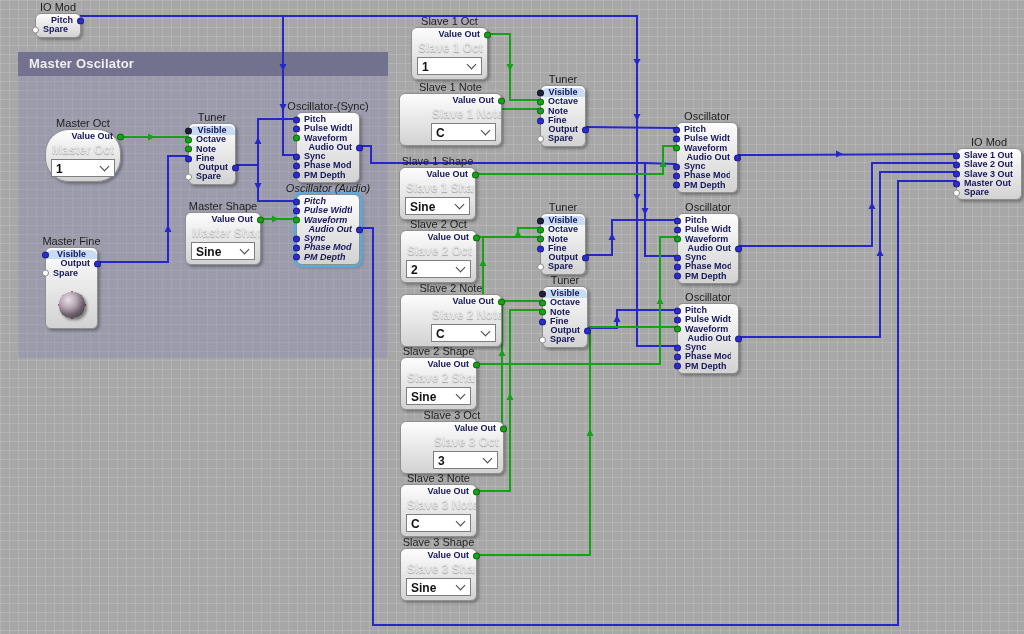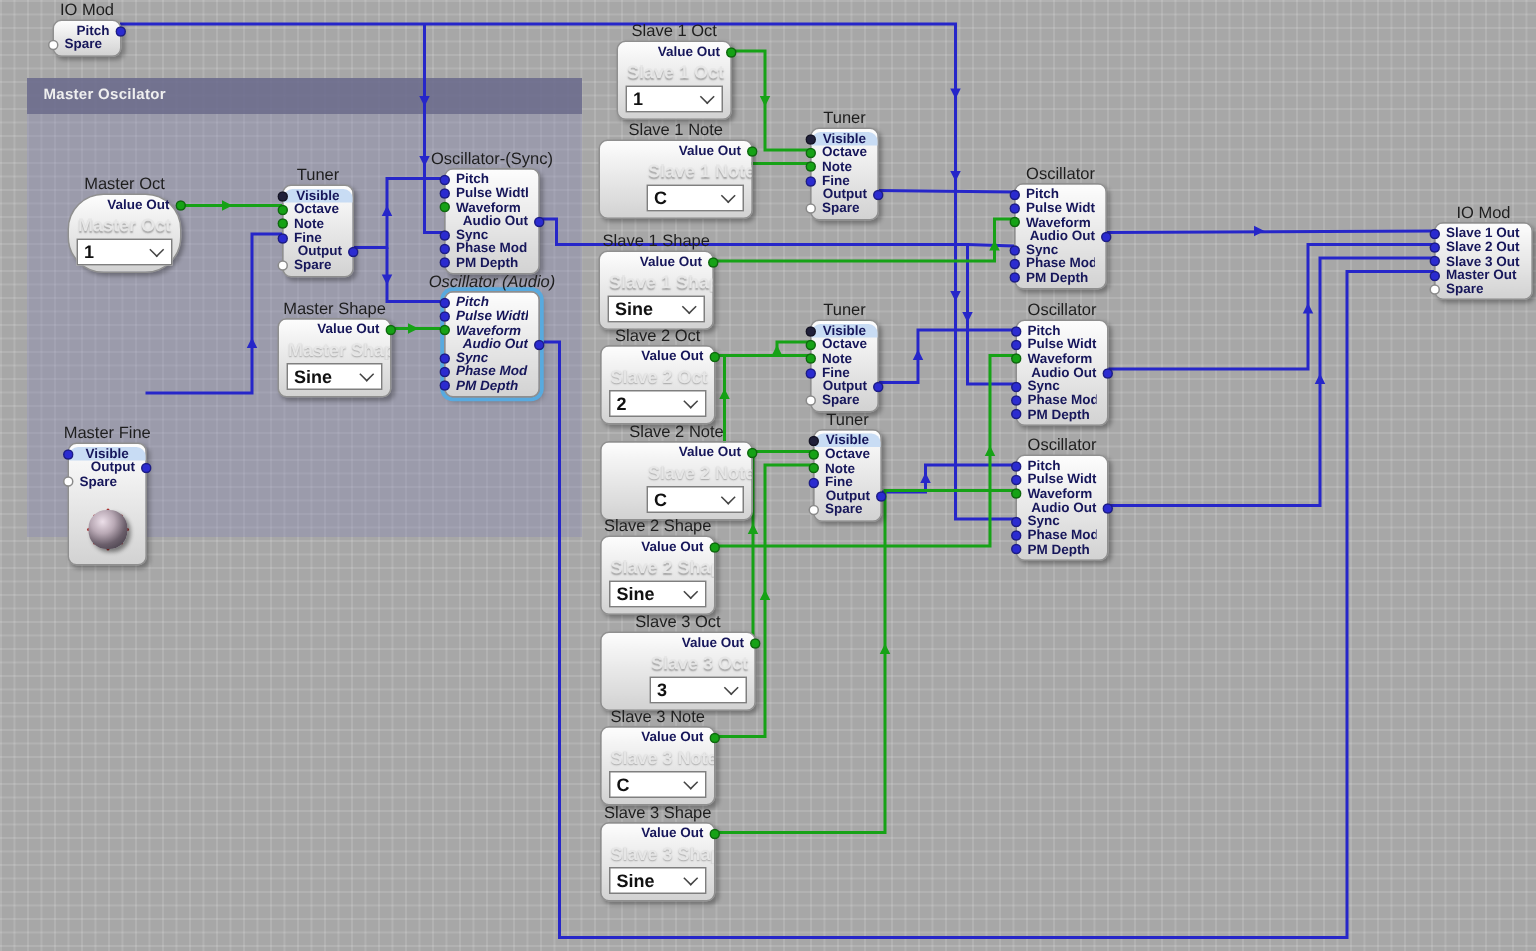--- a/index.html
+++ b/index.html
@@ -10,21 +10,21 @@
     background-image:
       linear-gradient(rgba(255,255,255,0.13) 1px, transparent 1px),
       linear-gradient(90deg, rgba(255,255,255,0.13) 1px, transparent 1px);
     background-size:9px 9px;
   }
   #canvas{position:absolute;inset:0;}
   
   .group-panel{position:absolute;left:18px;top:52px;width:370px;height:306px;
     background:rgba(132,132,180,0.34);z-index:1;}
   .group-panel .hdr{height:24px;background:rgba(104,104,136,0.80);
-    color:#efefef;font-size:10px;font-weight:bold;line-height:24px;padding-left:11px;
+    color:#efefef;font-size:13px;font-weight:bold;line-height:24px;padding-left:11px;
     letter-spacing:.2px;}
   
   #wires{position:absolute;inset:0;z-index:2;}
   
   .node{position:absolute;z-index:3;border:1px solid #8f8f8f;border-radius:6px;
     background:linear-gradient(#fdfdfd,#d2d2d2);
     box-shadow:2px 2px 3px rgba(0,0,0,0.30);}
   .node.selected{box-shadow:0 0 0 2.5px #58aadf, 2px 2px 4px rgba(0,0,0,0.30);font-style:italic;}
   .node-title{position:absolute;top:-13px;left:50%;transform:translateX(-50%);
     font-size:11px;color:#1e1e1e;white-space:nowrap;}
@@ -247,21 +247,21 @@
         <div class="node-title">Master Shape</div>
         <div class="rows">
           <div class="pin-row out">
             <span class="pin-label">Value Out</span>
             <span class="pin-dot dot-green"></span>
           </div>
         </div>
         <div class="skin-label">Master Shape</div>
         <div class="dropdown"><span class="dd-value">Sine</span><span class="chev"></span></div>
       </div>
-      <div class="node" style="left: 45px; top: 247px; width: 51px; margin-top: 48px;">
+      <div class="node" style="left: 45px; top: 247px; width: 51px;">
         <div class="node-title">Master Fine</div>
         <div class="rows">
           <div class="pin-row in hl first">
             <span class="pin-label">Visible</span>
             <span class="pin-dot dot-blue"></span>
           </div>
           <div class="pin-row out">
             <span class="pin-label">Output</span>
             <span class="pin-dot dot-blue"></span>
           </div>

